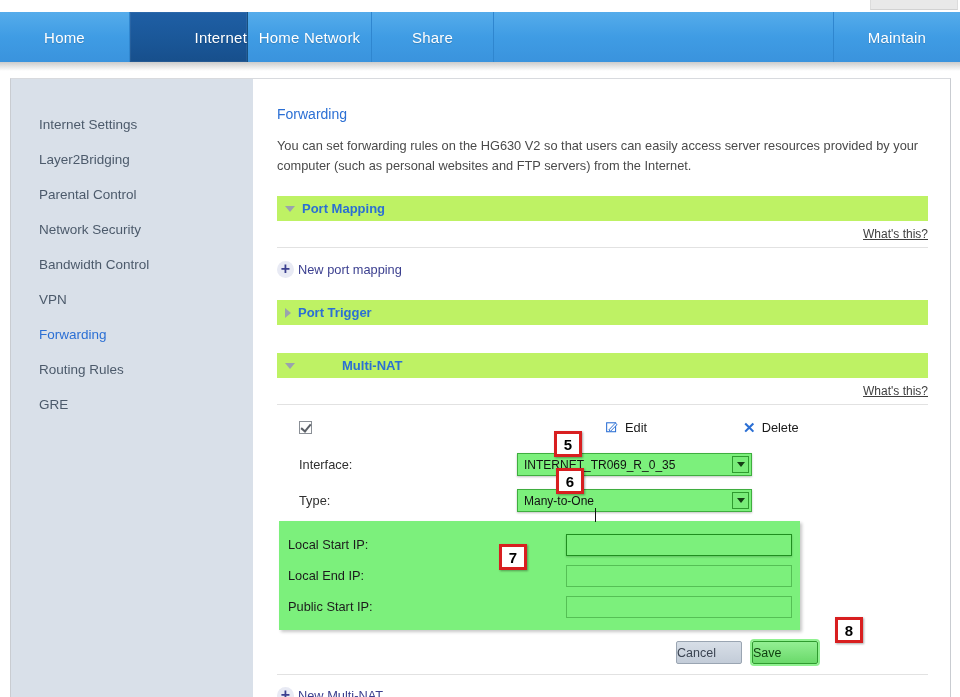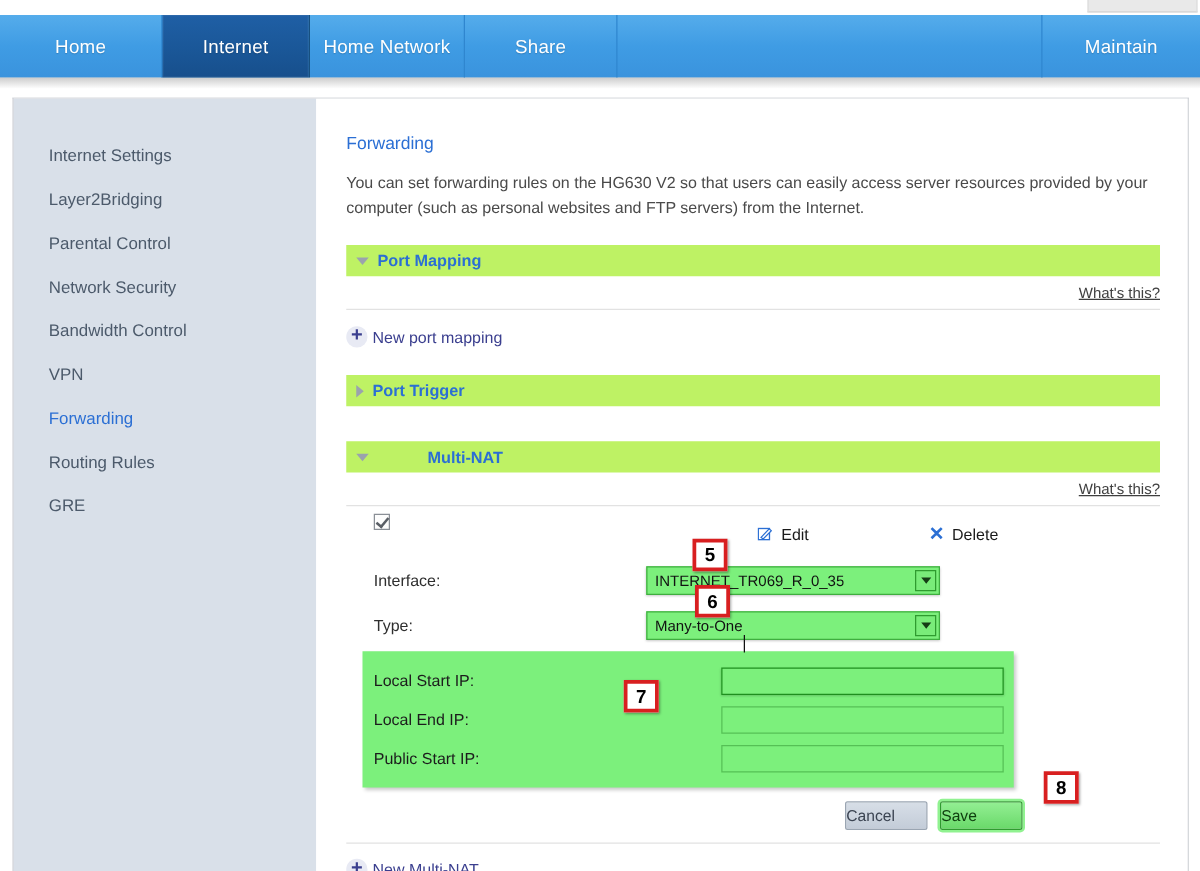--- a/index.html
+++ b/index.html
@@ -46,20 +46,21 @@
     box-sizing: border-box;
     cursor: pointer;
     user-select: none;
     height: 100%;
     text-shadow: 0 1px 1px rgba(0,0,0,.18);
   }
   .nav-item.active {
     background: linear-gradient(to bottom, #1f5fa5 0%, #1a5798 55%, #174f8c 100%);
     border-right: 1px solid #17507f;
     box-shadow: inset 0 0 0 1px rgba(255,255,255,.06);
+    justify-content: flex-end;
   }
   .nav-spacer {
     flex: 1 1 auto;
     border-right: 1px solid #2f86cf;
   }
   .navbar-shadow {
     position: absolute; left: 0; top: 62px; width: 960px; height: 9px;
     background: linear-gradient(to bottom, rgba(120,120,120,.38), rgba(255,255,255,0));
   }
 
@@ -177,20 +178,21 @@
     font-weight: bold;
   }
   .plus-text {
     font-size: 12.8px;
     color: #3b3f8f;
   }
 
   
   .action-row {
     display: flex;
+    align-items: center;
     height: 32px;
     margin-top: 6px;
     padding-left: 22px;
     font-size: 12.8px;
     color: #222;
   }
   .chk {
     width: 13px; height: 13px;
     border: 1px solid #8a8f96;
     background: #fdfdfd;
@@ -267,21 +269,21 @@
     border-left: 4px solid transparent;
     border-right: 4px solid transparent;
     border-top: 5px solid #153d15;
     display: block;
   }
 
   
   .green-panel {
     position: relative;
     width: 521px;
-    margin-left: 13px;
+    margin-left: 2px;
     background: #7cf07c;
     padding: 11px 0 11px 0;
     box-shadow: 2px 2px 3px rgba(0,0,0,.22);
   }
   .grow {
     display: flex; align-items: center;
     height: 25px;
     margin-bottom: 6px;
   }
   .grow:last-child { margin-bottom: 0; }

